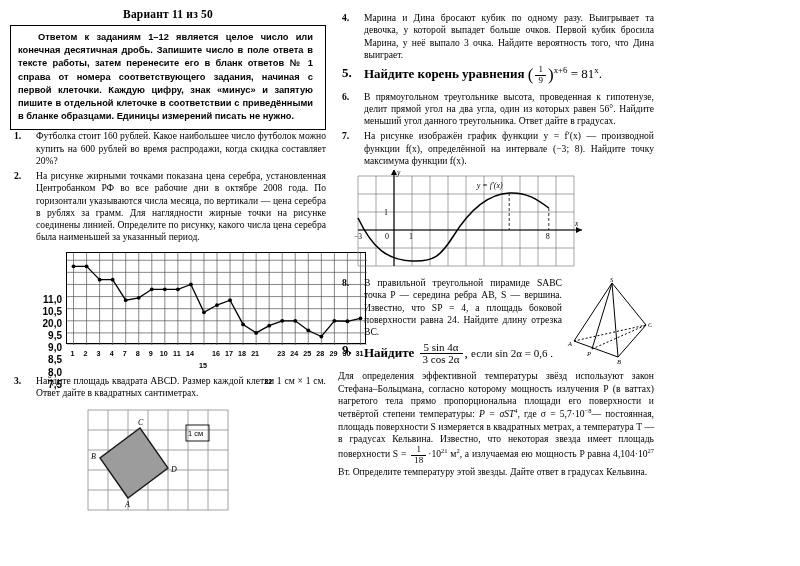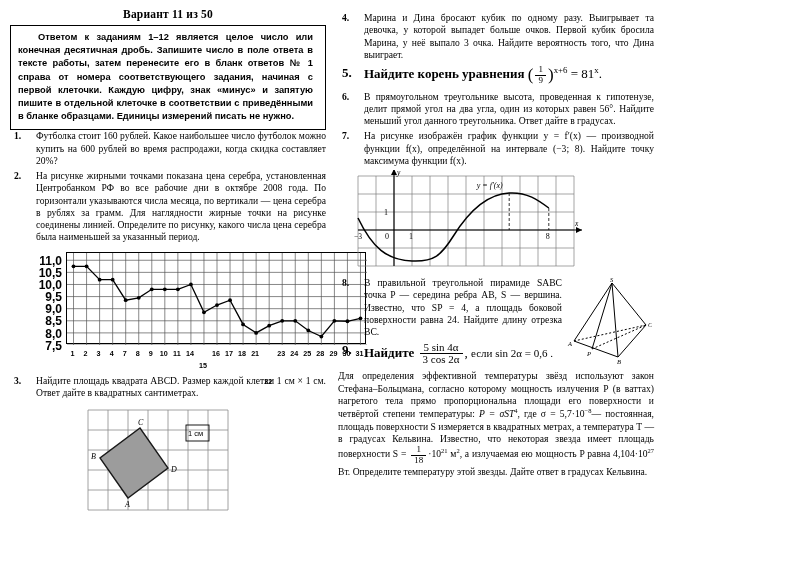--- a/index.html
+++ b/index.html
@@ -34,21 +34,21 @@
   .task-body i{font-style:italic;}
   .big .task-num{font-size:13px;}
   .big .task-body{font-size:13px;line-height:1.2;}
 
   
   .chart-wrap{margin:4px 0 2px 0;position:relative;height:125px;}
   .chart-area{position:absolute;left:56px;top:4px;width:300px;height:92px;
     border:1.4px solid #000;box-sizing:border-box;background:#fff;}
   .chart-svg{position:absolute;left:0;top:0;}
   .ylab{position:absolute;font-family:"Liberation Sans","DejaVu Sans",sans-serif;
-    font-weight:bold;font-size:12px;text-align:right;width:34px;left:18px;}
+    font-weight:bold;font-size:10px;text-align:right;width:34px;left:18px;margin-top:40px;}
   .xlab{position:absolute;font-family:"Liberation Sans","DejaVu Sans",sans-serif;
     font-weight:bold;font-size:7.2px;text-align:center;width:14px;top:101px;}
 
   
   .square-fig{margin:2px auto 0 auto;width:200px;height:115px;position:relative;}
 
   
   .deriv-fig{margin:3px 0 2px 14px;width:280px;height:105px;position:relative;}
 
   
@@ -87,21 +87,21 @@
 
     <div class="task">
       <div class="task-num">2.</div>
       <div class="task-body">На рисунке жирными точками показана цена серебра, установленная Центробанком РФ во все рабочие дни в октябре 2008 года. По горизонтали указываются числа месяца, по вертикали — цена серебра в рублях за грамм. Для наглядности жирные точки на рисунке соединены линией. Определите по рисунку, какого числа цена серебра была наименьшей за указанный период.</div>
     </div>
 
     <div class="chart-wrap">
       <div id="ylabels">
             <div class="ylab" style="top: 6.26316px;">11,0</div>
             <div class="ylab" style="top: 18.3684px;">10,5</div>
-            <div class="ylab" style="top: 30.4737px;">10,0</div>
+            <div class="ylab" style="top: 30.4737px;">20,0</div>
             <div class="ylab" style="top: 42.5789px;">9,5</div>
             <div class="ylab" style="top: 54.6842px;">9,0</div>
             <div class="ylab" style="top: 66.7895px;">8,5</div>
             <div class="ylab" style="top: 78.8947px;">8,0</div>
             <div class="ylab" style="top: 91px;">7,5</div>
           </div>
       <div class="chart-area">
         <svg class="chart-svg" id="chartsvg" width="300" height="92">
               <line x1="0" y1="7.26315789473685" x2="300" y2="7.26315789473685" stroke="#555" stroke-width="0.7"></line>
               <line x1="0" y1="19.36842105263159" x2="300" y2="19.36842105263159" stroke="#555" stroke-width="0.7"></line>

